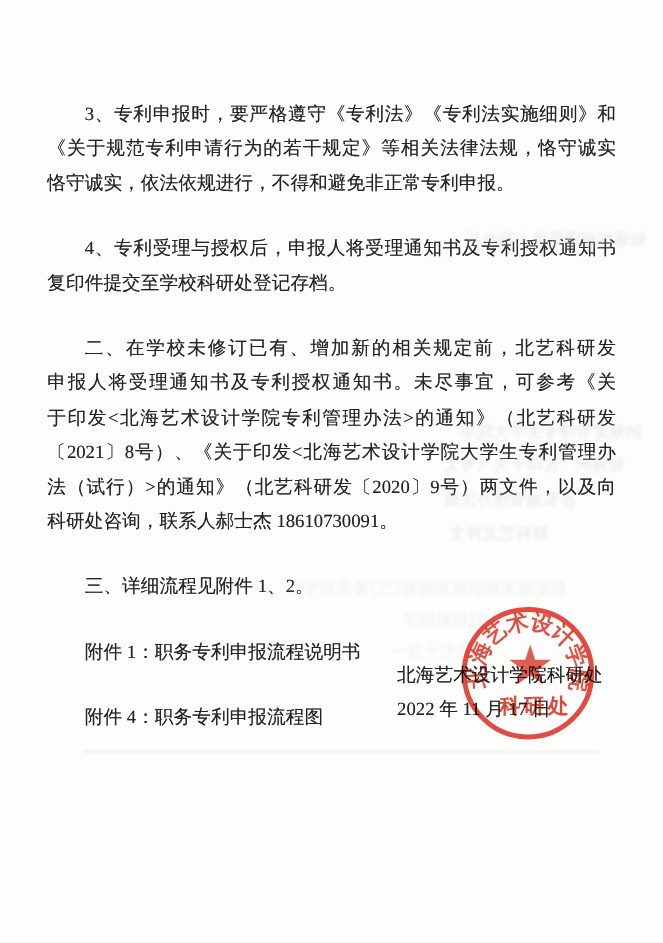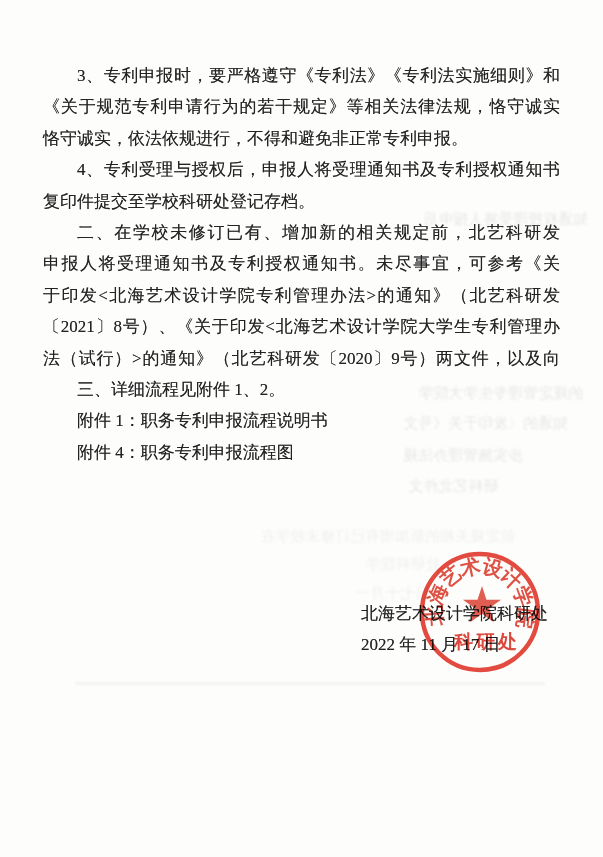--- a/index.html
+++ b/index.html
@@ -12,21 +12,21 @@
     font-family:"Liberation Serif","DejaVu Serif",serif;
   }
   
   .body-text{
     position:absolute;left:43px;top:60px;width:517px;
     font-size:17px;color:#232323;
     text-shadow:0 0 .5px rgba(35,35,35,.55);
   }
   .line{height:31.4px;line-height:31.4px;white-space:nowrap;}
   .line.justify{white-space:normal;text-align:justify;text-align-last:justify;}
-  .line.indent{padding-left:34px;}
+  .line.indent{padding-left:34px;margin-top:28px;}
   
   .signature{
     position:absolute;top:598px;right:55px;
     font-size:17px;color:#232323;text-align:left;
     line-height:31px;
     text-shadow:0 0 .5px rgba(35,35,35,.55);
   }
   
   .seal{
     position:absolute;left:0;top:0;
@@ -83,20 +83,21 @@
     <div class="line indent justify">3、专利申报时，要严格遵守《专利法》《专利法实施细则》和</div>
     <div class="line justify">《关于规范专利申请行为的若干规定》等相关法律法规，恪守诚实</div>
     <div class="line">恪守诚实，依法依规进行，不得和避免非正常专利申报。</div>
     <div class="line indent justify">4、专利受理与授权后，申报人将受理通知书及专利授权通知书</div>
     <div class="line">复印件提交至学校科研处登记存档。</div>
     <div class="line indent justify">二、在学校未修订已有、增加新的相关规定前，北艺科研发</div>
     <div class="line justify">申报人将受理通知书及专利授权通知书。未尽事宜，可参考《关</div>
     <div class="line justify">于印发&lt;北海艺术设计学院专利管理办法&gt;的通知》（北艺科研发</div>
     <div class="line justify">〔2021〕8号）、《关于印发&lt;北海艺术设计学院大学生专利管理办</div>
     <div class="line justify">法（试行）&gt;的通知》（北艺科研发〔2020〕9号）两文件，以及向</div>
+    <div class="line">科研处咨询，联系人郝士杰  18610730091。</div>
     <div class="line indent">三、详细流程见附件 1、2。</div>
     <div class="line indent">附件 1：职务专利申报流程说明书</div>
     <div class="line indent">附件 4：职务专利申报流程图</div>
   </div>
 
   <div class="bleed b0">知通权授理受将人报申后</div>
   <div class="bleed b1">的规定管理专生学大院学</div>
   <div class="bleed b2">知通的〈发印于关《号文</div>
   <div class="bleed b3">步实施管理办法规</div>
   <div class="bleed b4">研科艺北件文</div>

